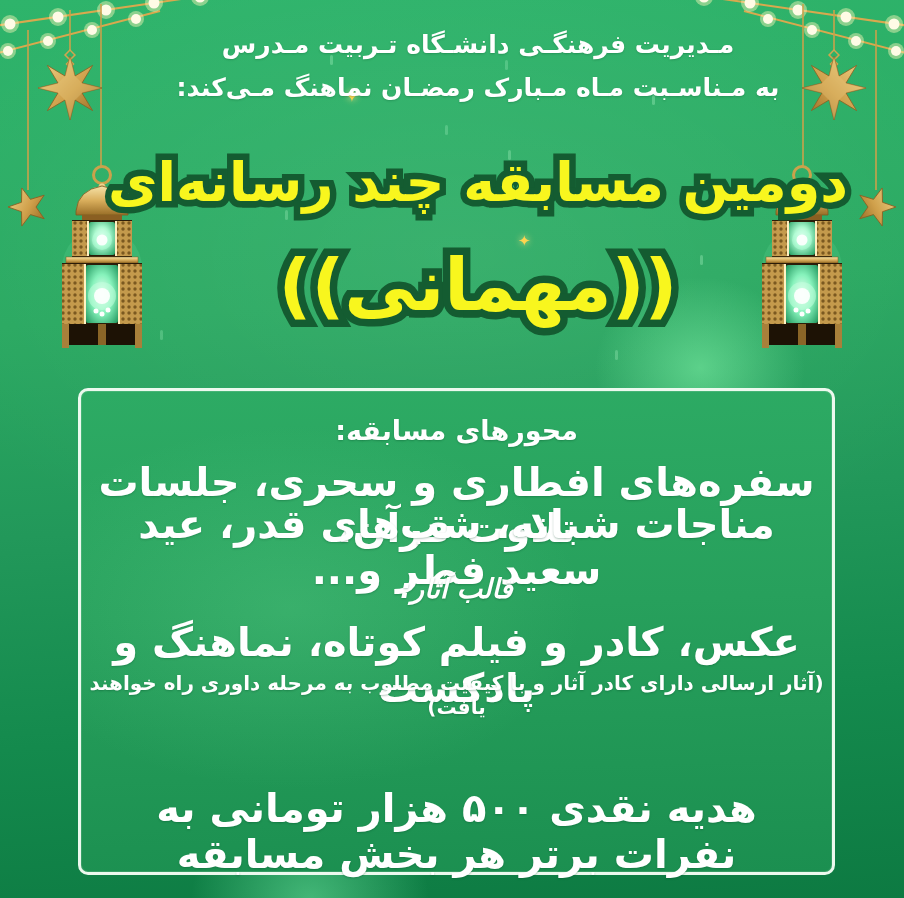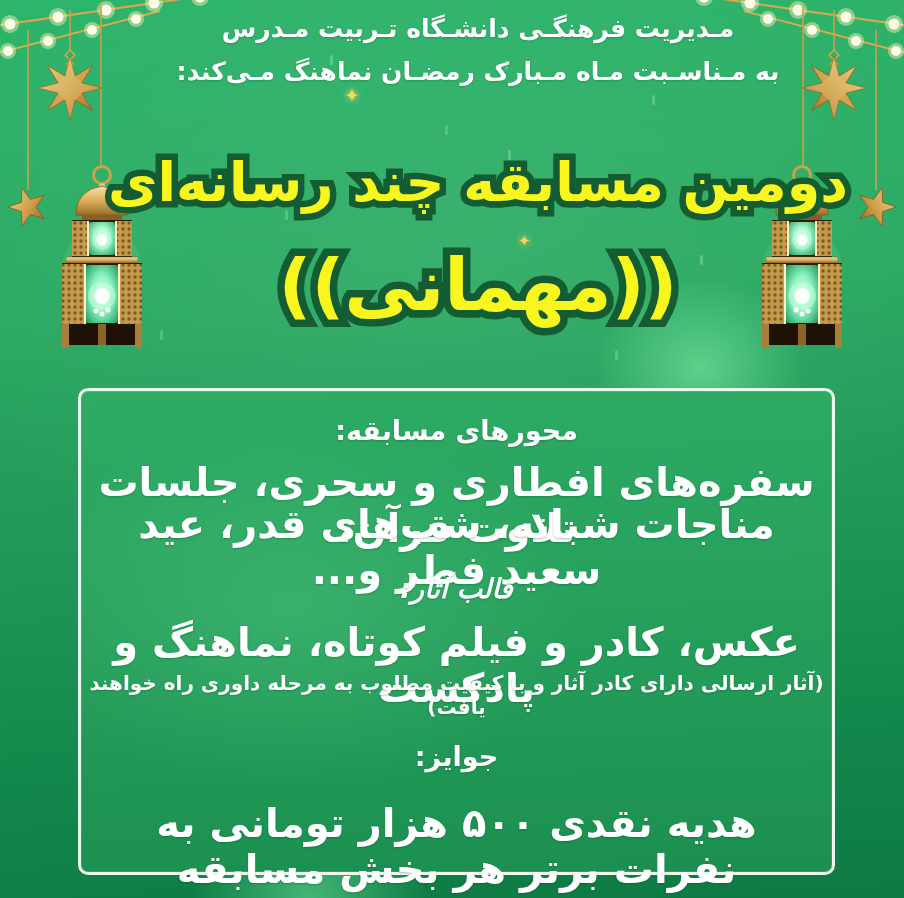--- a/index.html
+++ b/index.html
@@ -28,21 +28,21 @@
       305px 735px rgba(190,255,210,.26), 585px 745px rgba(190,255,210,.28),
       690px 825px rgba(190,255,210,.26), 405px 835px rgba(190,255,210,.26),
       505px 60px rgba(190,255,210,.24), 445px 125px rgba(190,255,210,.24);
   }
   .sparkle{position:absolute; color:#ffd44f; font-size:19px; line-height:1;
     text-shadow:0 0 7px rgba(255,230,140,.95); z-index:3;}
   .sp1{left:344px; top:86px;}
   .sp2{left:518px; top:234px; font-size:15px;}
 
   
-  .tcenter{position:absolute; left:0; right:0; margin-left:52px; text-align:center; z-index:4;}
+  .tcenter{position:absolute; left:0; right:0; margin-left:52px; text-align:center; z-index:4;margin-top:16px;}
   .hdr{color:#ffffff; font-weight:bold; font-size:25px; letter-spacing:0;
        text-shadow:0 1px 2px rgba(0,70,35,.25);}
   .hdr1{top:14px;} .hdr2{top:57px;}
 
   .outline-wrap{position:absolute; left:0; right:0; margin-left:52px; text-align:center; z-index:4; font-weight:bold;margin-top:35px;}
   .outline-wrap .stroke{position:absolute; left:0; right:0; color:#145c31;
       -webkit-text-stroke:13px #145c31; text-shadow:0 3px 2px rgba(10,70,35,.45);}
   .outline-wrap .fill{position:relative; color:#f8f61e;}
   .big-title{top:116px; font-size:54px;}
   .event-name{top:208px; font-size:72px;}
@@ -57,21 +57,21 @@
       linear-gradient(178deg, #2dab64 0%, #27a05c 45%, #1b8f50 100%);
     box-shadow:0 0 0 1px rgba(255,255,255,.12) inset;
   }
   .box .line{position:absolute; left:8px; right:8px; text-align:center; color:#ffffff;
       font-weight:bold; text-shadow:0 1px 2px rgba(0,70,35,.3);}
   .sec-h{font-size:27px;}
   .sec-b{font-size:40px;}
   .sec-note{font-size:20px;}
   .y-h1{top:24px;} .y-b1{top:68px;} .y-b2{top:110px;}
   .y-h2{top:182px;font-style:italic;} .y-b3{top:228px;} .y-note{top:280px;}
-  .y-h3{top:350px;} .y-b4{top:394px;margin-top:15px;}
+  .y-h3{top:350px;} .y-b4{top:394px;}
 
   .deco{position:absolute; top:0; z-index:2; overflow:visible;}
   .deco-left{left:0;}
   .deco-right{right:0; transform:scaleX(-1);}
 </style>
 </head>
 <body>
 
 <div class="poster">
 
@@ -211,17 +211,16 @@
 
   <div class="box">
     <div class="line sec-h y-h1">محورهای مسابقه:</div>
     <div class="line sec-b y-b1">سفره‌های افطاری و سحری، جلسات تلاوت قرآن،</div>
     <div class="line sec-b y-b2">مناجات شبانه، شب‌های قدر، عید سعید فطر و...</div>
 
     <div class="line sec-h y-h2">قالب آثار:</div>
     <div class="line sec-b y-b3">عکس، کادر و فیلم کوتاه، نماهنگ و پادکست</div>
     <div class="line sec-note y-note">(آثار ارسالی دارای کادر آثار و با کیفیت مطلوب به مرحله داوری راه خواهند یافت)</div>
 
-    <div class="line sec-h y-h3">جوایز:</div>
     <div class="line sec-b y-b4">هدیه نقدی ۵۰۰ هزار تومانی به نفرات برتر هر بخش مسابقه</div>
   </div>
 
 </div>
 
 </body></html>

